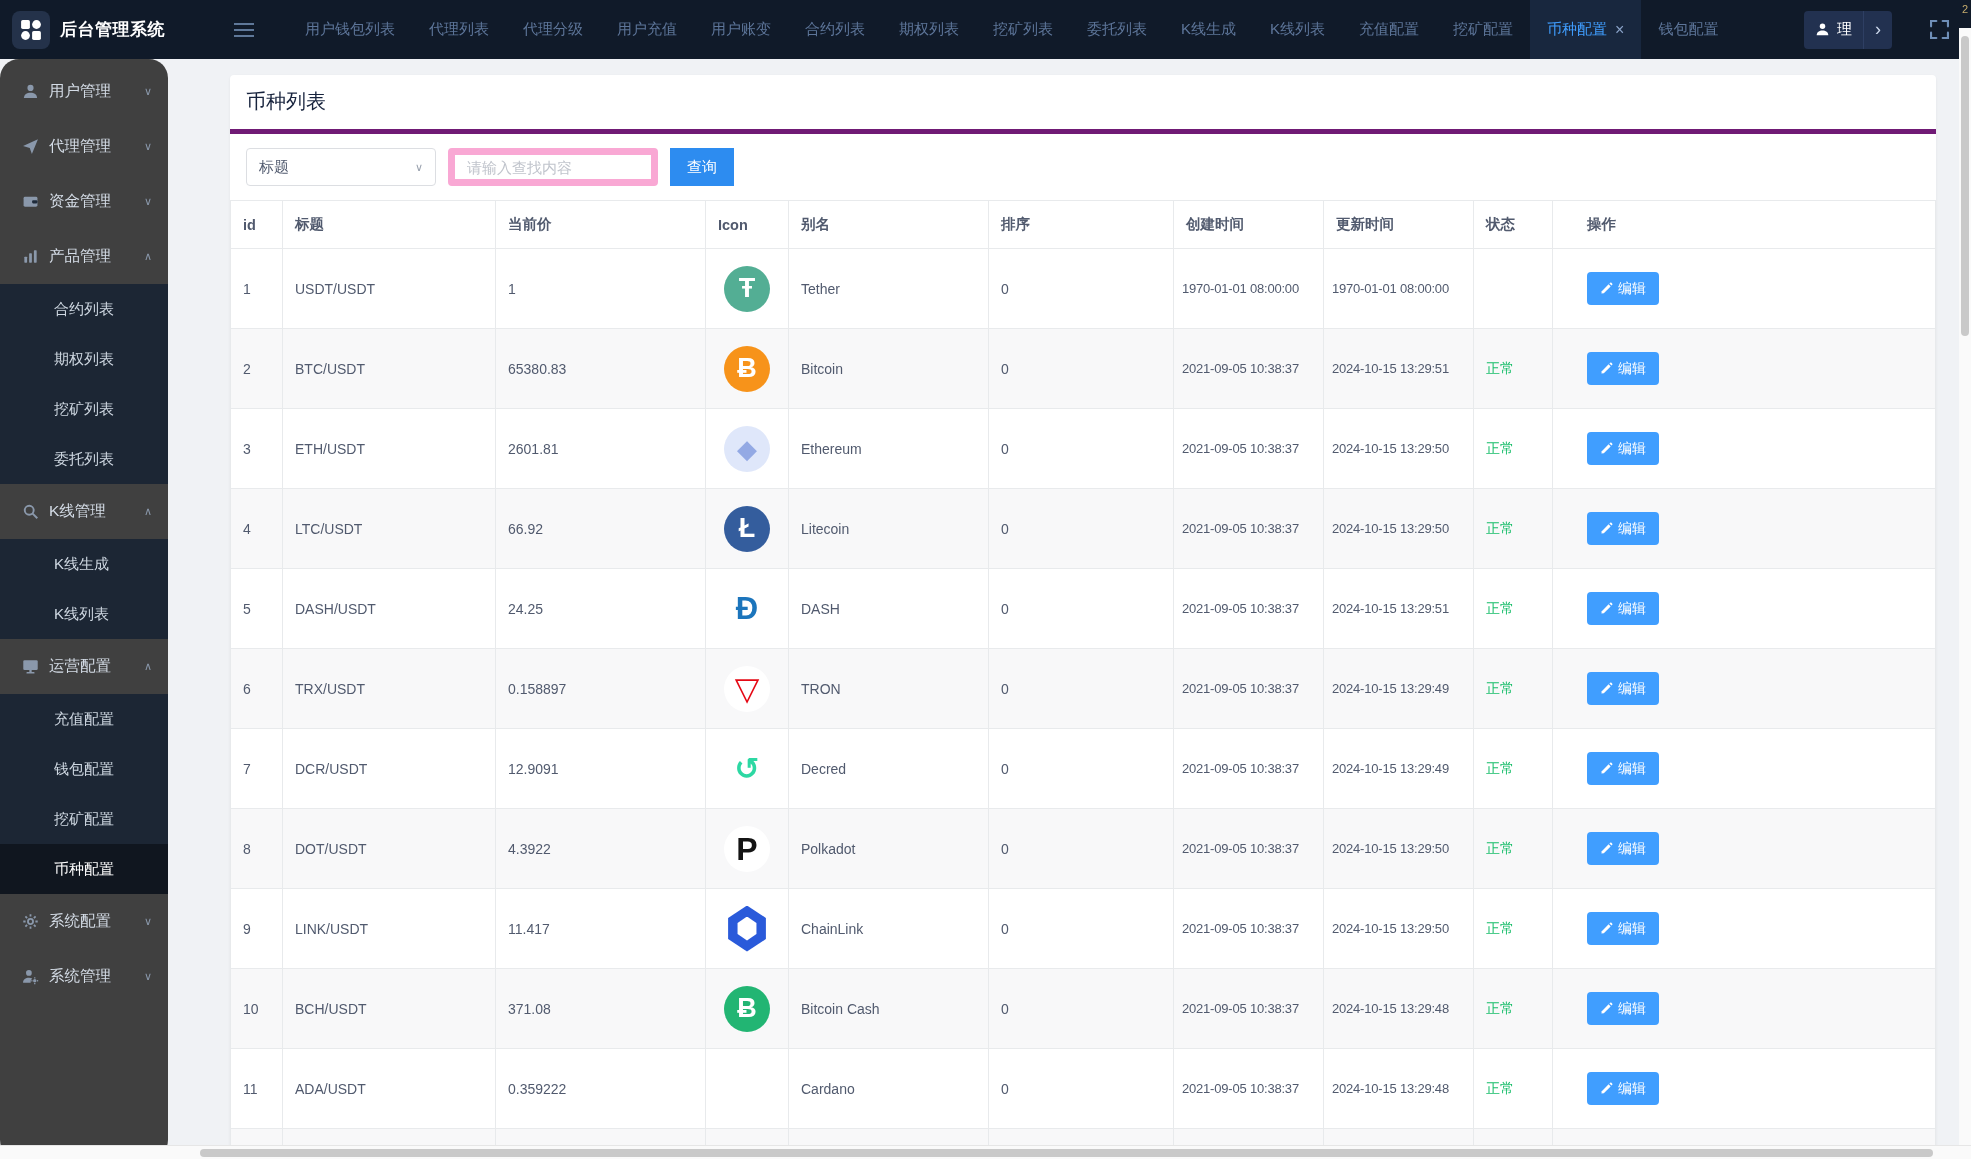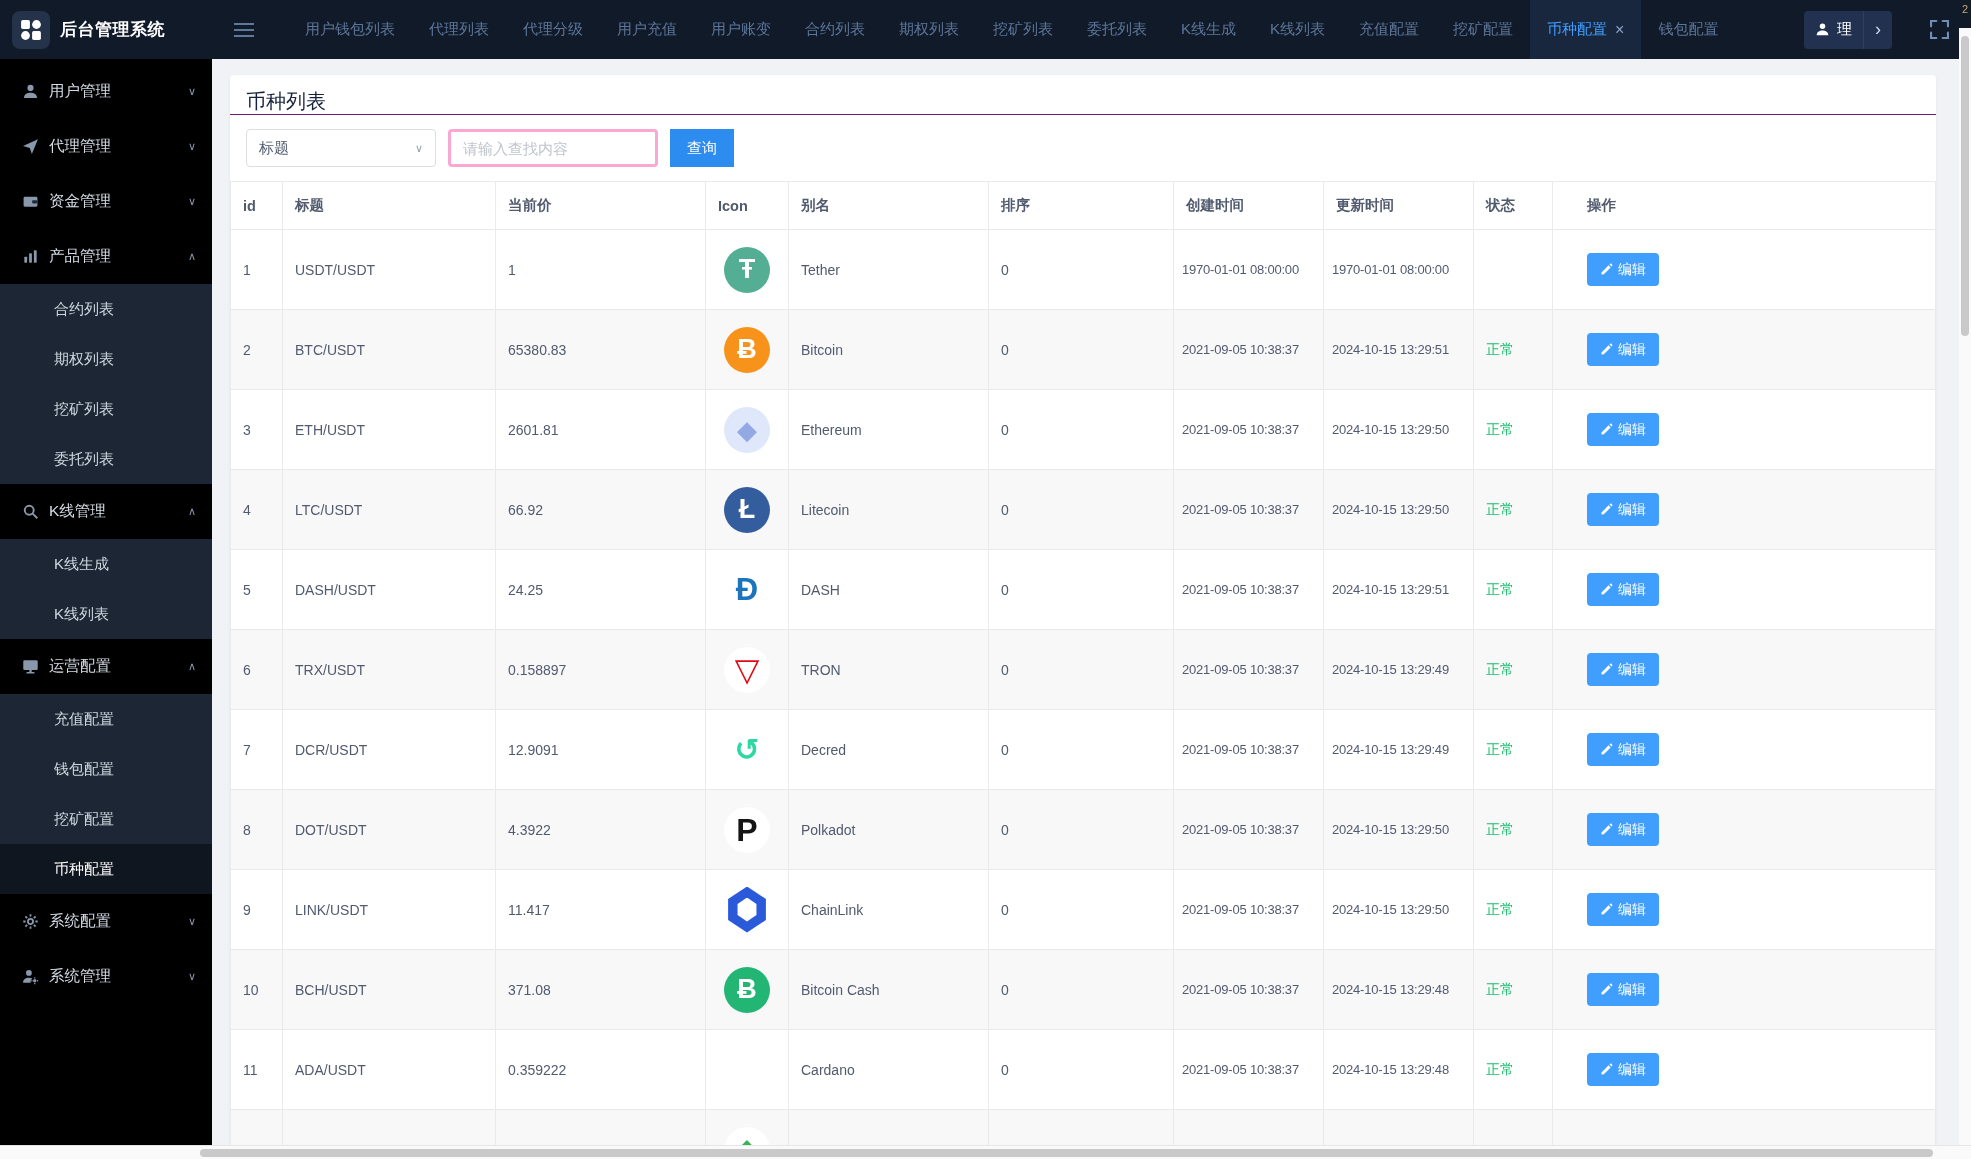--- a/index.html
+++ b/index.html
@@ -29,37 +29,37 @@
   .topbar-right { margin-left:auto; display:flex; align-items:center; height:100%; }
   .user-chip { display:flex; align-items:stretch; height:38px; background:#223150; border-radius:4px; margin-right:38px; overflow:hidden; cursor:pointer; }
   .u-left { display:flex; align-items:center; gap:7px; padding:0 11px; color:#ffffff; font-size:15px; }
   .u-left svg { width:15px; height:15px; }
   .u-arrow { display:flex; align-items:center; padding:0 11px; color:#cdd9ec; border-left:1px solid #2e3f63; font-size:18px; cursor:pointer; }
   .fullscreen { margin-right:22px; cursor:pointer; display:flex; align-items:center; }
   .fullscreen svg { width:19px; height:19px; }
   .corner-badge { position:absolute; top:3px; right:3px; color:#c4ab6d; font-size:11px; z-index:60; }
 
   
-  .sidebar { position:absolute; top:59px; left:0; width:212px; bottom:0; background:#000000; z-index:5; }
+  .sidebar { position:absolute; top:59px; left:0; width:168px; bottom:0; background:#404040; z-index:5;border-radius:19px; }
   .menu { padding-top:5px; }
   .menu-item { height:55px; display:flex; align-items:center; gap:10px; padding:0 16px 0 22px; color:#d4dce6; font-size:15.5px; cursor:pointer; }
   .m-icon { width:17px; height:17px; color:#8a98ab; display:flex; }
   .m-icon svg { width:17px; height:17px; }
   .menu-item .chev { margin-left:auto; color:#8a98ab; font-size:11px; }
   .sub-item { height:50px; display:flex; align-items:center; padding-left:54px; color:#cfd8e2; font-size:15px; cursor:pointer; background:#1c2634; }
   .sub-item.active { background:#10161f; color:#ffffff; }
 
   
   .main { position:absolute; left:200px; top:59px; right:0; bottom:0; overflow:hidden; }
   .card { margin:16px 35px 0 30px; background:#ffffff; border-radius:4px; box-shadow:0 1px 3px rgba(0,0,0,.06); }
-  .card-header { padding:0 16px; height:40px; line-height:53px; font-size:20px; color:#17233d; border-bottom:1px solid #701a75; }
+  .card-header { padding:0 16px; height:59px; line-height:53px; font-size:20px; color:#17233d; border-bottom:5px solid #701a75; }
   .filter-row { display:flex; align-items:center; gap:12px; padding:14px 16px; }
   .select { width:190px; height:38px; border:1px solid #dcdee2; border-radius:4px; display:flex; align-items:center; justify-content:space-between; padding:0 12px; color:#515a6e; font-size:15px; background:#fff; cursor:pointer; }
   .sel-chev { color:#98a0ad; font-size:11px; }
-  .search-input { width:210px; height:38px; border:3px solid #f9a8d4; border-radius:4px; padding:0 12px; font-size:15px; color:#515a6e; outline:none; font-family:inherit; }
+  .search-input { width:210px; height:38px; border:7px solid #f9a8d4; border-radius:4px; padding:0 12px; font-size:15px; color:#515a6e; outline:none; font-family:inherit; }
   .search-input::placeholder { color:#c0c4cc; }
   .query-btn { height:38px; padding:0 17px; background:#2d8cf0; color:#ffffff; border:none; border-radius:0; font-size:15px; cursor:pointer; font-family:inherit; }
 
   table { width:100%; border-collapse:collapse; border:1px solid #e8eaec; table-layout:fixed; }
   th { height:48px; background:#ffffff; color:#515a6e; font-weight:600; text-align:left; padding:0 12px; border-bottom:1px solid #e8eaec; border-right:1px solid #e8eaec; font-size:14.5px; white-space:nowrap; }
   td { height:80px; padding:0 12px; color:#515a6e; font-size:14px; border-bottom:1px solid #e8eaec; border-right:1px solid #e8eaec; white-space:nowrap; }
   th:last-child, td:last-child { border-right:none;padding-left:34px; }
   tr.striped td { background:#f8f8f9; }
   td.time-cell { font-size:13px; letter-spacing:-0.2px; padding:0 8px; }
 

